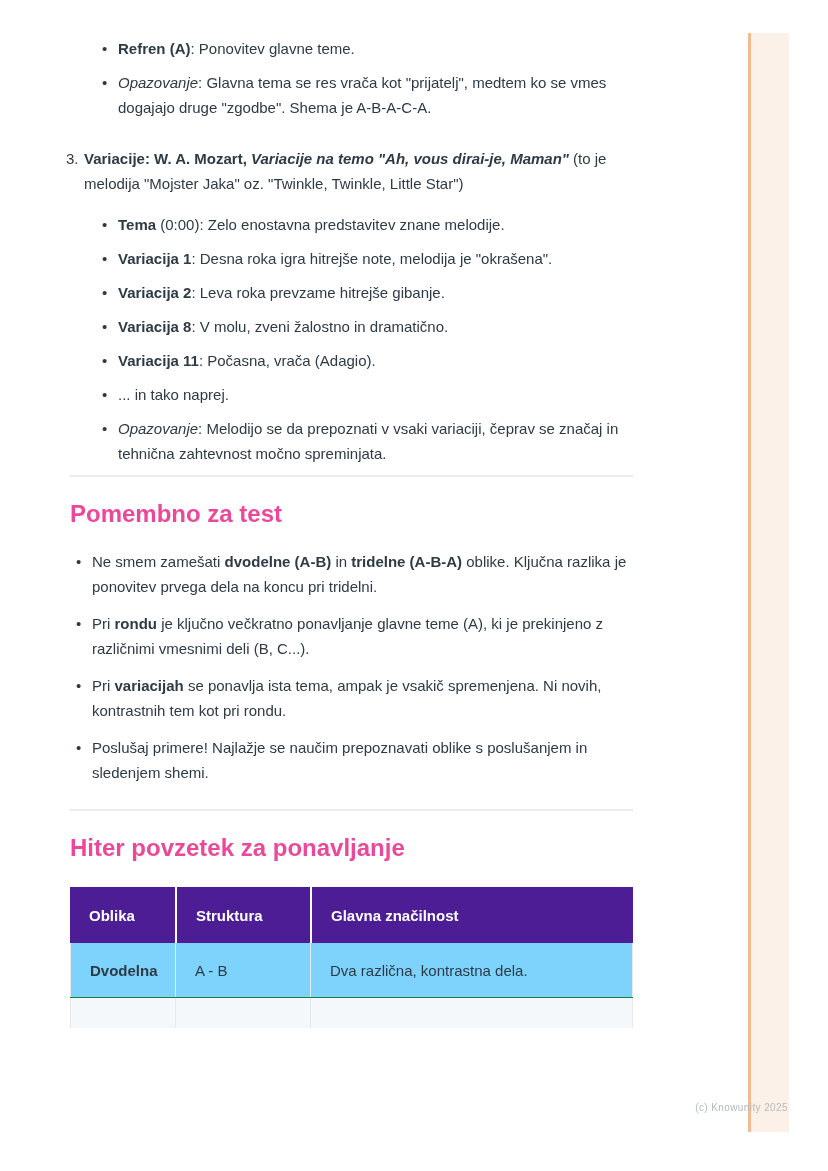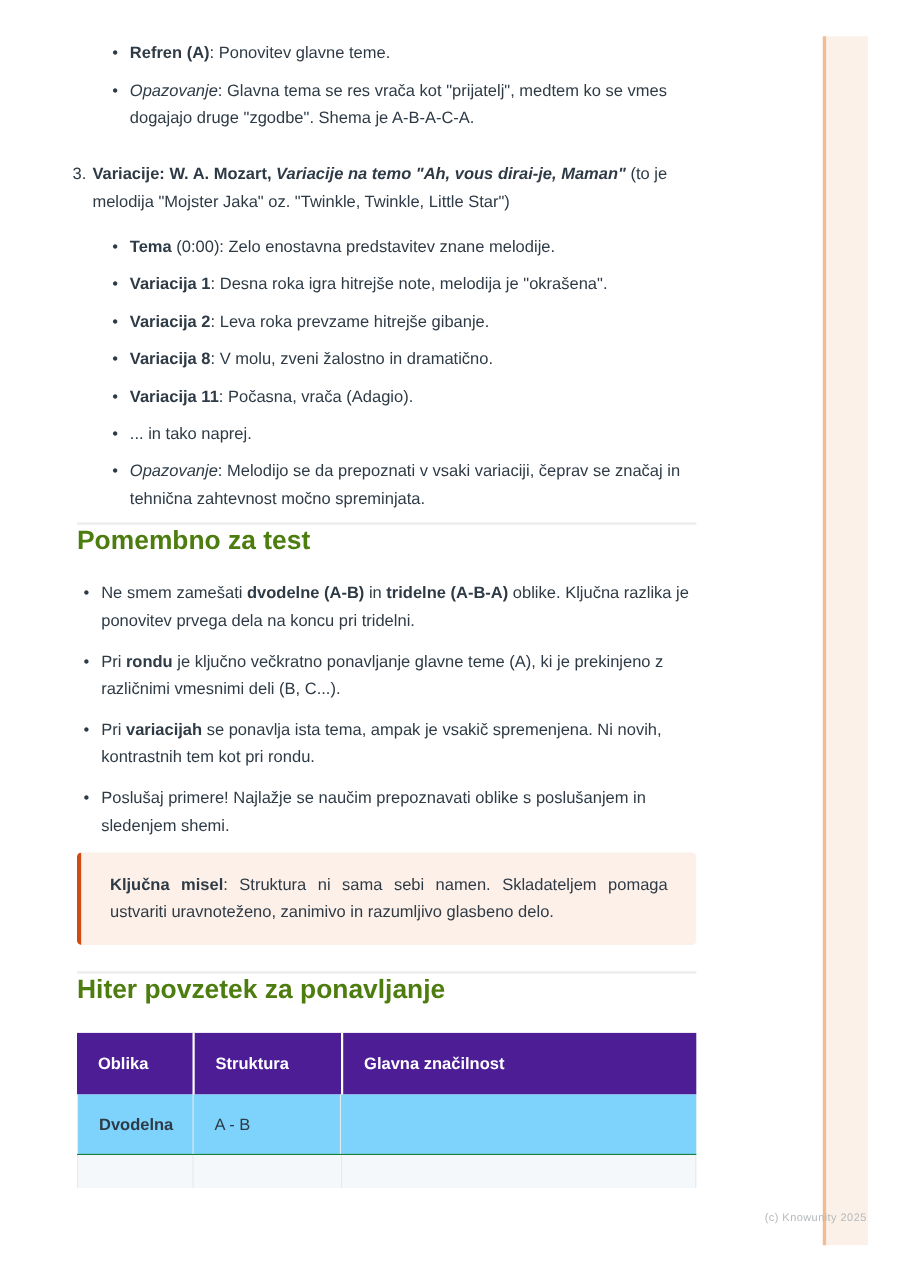--- a/index.html
+++ b/index.html
@@ -53,22 +53,23 @@
   .num-item { position:relative; padding-left:14px; margin-top:26px; }
   .num-item .num { position:absolute; left:-4px; top:0; }
 
   .var-list { margin-top:16px; }
 
   .divider { border:none; border-top:2px solid #ececec; height:0; }
   .divider-1 { margin-top:8px; }
   .divider-2 { margin-top:24px; }
 
   h2.section-heading {
+    margin-top:22px;
     font-size:24px; line-height:30px;
-    font-weight:bold; color:#4d7c0f;
+    font-weight:bold; color:#ec4899;
   }
   .test-list { margin-top:20px; }
 
   .callout {
     background:#fcf0e9;
     border-left:4px solid #d14b10;
     border-radius:4px;
     padding:17px 26px 17px 26px;
     text-align:justify;
   }
@@ -172,37 +173,35 @@
       <div class="li lvl1">
         <span class="dot">•</span>
         <span>Pri </span><span class="b">variacijah</span><span> se ponavlja ista tema, ampak je vsakič spremenjena. Ni novih, kontrastnih tem kot pri rondu.</span>
       </div>
       <div class="li lvl1">
         <span class="dot">•</span>
         <span>Poslušaj primere! Najlažje se naučim prepoznavati oblike s poslušanjem in sledenjem shemi.</span>
       </div>
     </div>
 
-    <div class="callout">
-      <span class="b">Ključna misel</span><span>: Struktura ni sama sebi namen. Skladateljem pomaga ustvariti uravnoteženo, zanimivo in razumljivo glasbeno delo.</span>
-    </div>
 
     <hr class="divider divider-2">
 
     <h2 class="section-heading">Hiter povzetek za ponavljanje</h2>
 
     <div class="summary-table">
       <div class="t-head">
         <div class="th col-0">Oblika</div>
         <div class="th col-1">Struktura</div>
         <div class="th col-2">Glavna značilnost</div>
       </div>
       <div class="t-row">
         <div class="td col-0 b">Dvodelna</div>
         <div class="td col-1">A - B</div>
+        <div class="td col-2">Dva različna, kontrastna dela.</div>
       </div>
       <div class="t-row t-row-partial">
         <div class="td col-0"></div>
         <div class="td col-1"></div>
         <div class="td col-2"></div>
       </div>
     </div>
 
   </div>
 </div>

